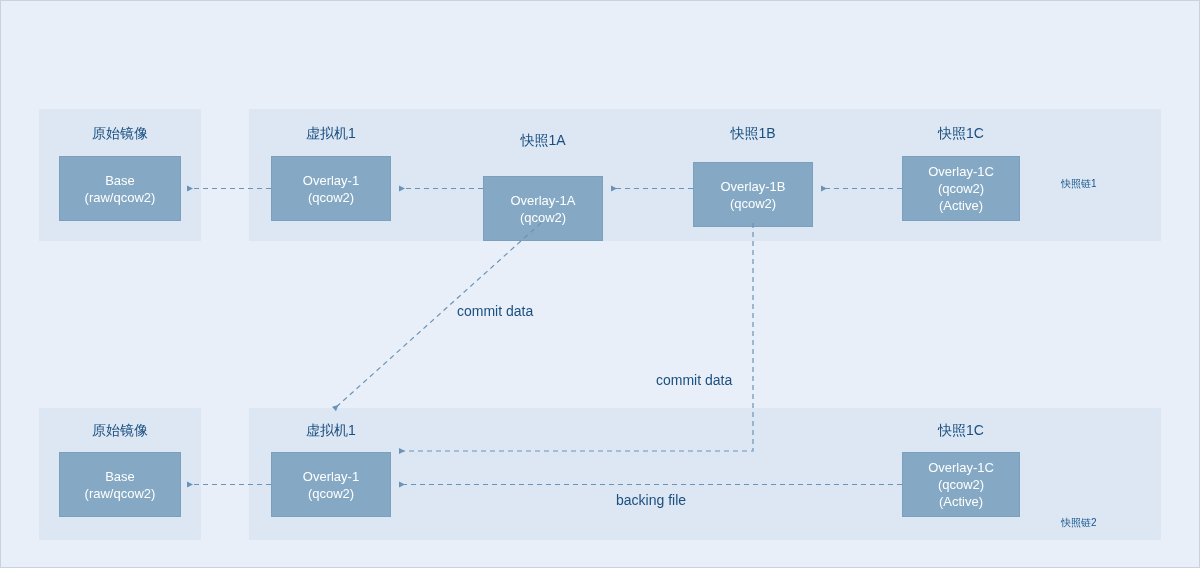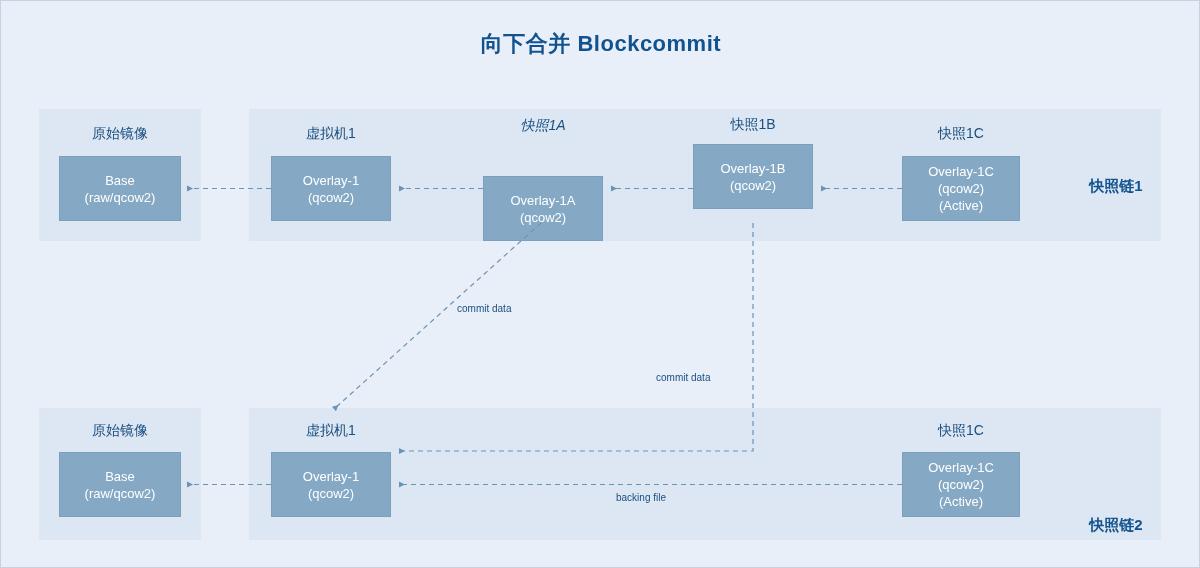--- a/index.html
+++ b/index.html
@@ -43,24 +43,23 @@
     position: absolute;
     font-size: 14px;
     color: #1a4f80;
     text-align: center;
     white-space: nowrap;
   }
 
   
   .chain-label {
     position: absolute;
-    font-size: 15px;
-    font-weight: bold;
+    font-size: 10px;
+    font-weight: normal;
     color: #12538f;
-    text-align: center;
     white-space: nowrap;
   }
 
   
   .node {
     position: absolute;
     background: #85a9c4;
     border: 1px solid #7ba0bd;
     box-sizing: border-box;
     color: #ffffff;
@@ -70,69 +69,68 @@
     flex-direction: column;
     align-items: center;
     justify-content: center;
     text-align: center;
   }
   .node span { display: block; }
 
   
   .edge-label {
     position: absolute;
-    font-size: 10px;
+    font-size: 14px;
     color: #1a4f80;
     white-space: nowrap;
   }
 
   
   #arrows {
     position: absolute;
     top: 0; left: 0;
     width: 1200px;
     height: 568px;
     pointer-events: none;
   }
 </style>
 </head>
 <body>
 
 <div id="canvas">
 
-  <div id="title">向下合并 Blockcommit</div>
 
   <div class="panel" style="left:38px; top:108px; width:162px; height:132px;"></div>
   <div class="panel" style="left:248px; top:108px; width:912px; height:132px;"></div>
 
   <div class="panel" style="left:38px; top:407px; width:162px; height:132px;"></div>
   <div class="panel" style="left:248px; top:407px; width:912px; height:132px;"></div>
 
   <div class="caption" style="left:58px; top:124px; width:122px;">原始镜像</div>
   <div class="caption" style="left:270px; top:124px; width:120px;">虚拟机1</div>
-  <div class="caption" style="left:482px; top:116px; width:120px;font-style:italic;">快照1A</div>
-  <div class="caption" style="left:692px; top:115px; width:120px;">快照1B</div>
+  <div class="caption" style="left:482px; top:131px; width:120px;">快照1A</div>
+  <div class="caption" style="left:692px; top:124px; width:120px;">快照1B</div>
   <div class="caption" style="left:901px; top:124px; width:118px;">快照1C</div>
 
   <div class="node" style="left:58px; top:155px; width:122px; height:65px;">
     <span>Base</span>
     <span>(raw/qcow2)</span>
   </div>
 
   <div class="node" style="left:270px; top:155px; width:120px; height:65px;">
     <span>Overlay-1</span>
     <span>(qcow2)</span>
   </div>
 
   <div class="node" style="left:482px; top:155px; width:120px; height:65px;margin-top:20px;">
     <span>Overlay-1A</span>
     <span>(qcow2)</span>
   </div>
 
-  <div class="node" style="left:692px; top:143px; width:120px; height:65px;">
+  <div class="node" style="left:692px; top:161px; width:120px; height:65px;">
     <span>Overlay-1B</span>
     <span>(qcow2)</span>
   </div>
 
   <div class="node" style="left:901px; top:155px; width:118px; height:65px;">
     <span>Overlay-1C</span>
     <span>(qcow2)</span>
     <span>(Active)</span>
   </div>
 

